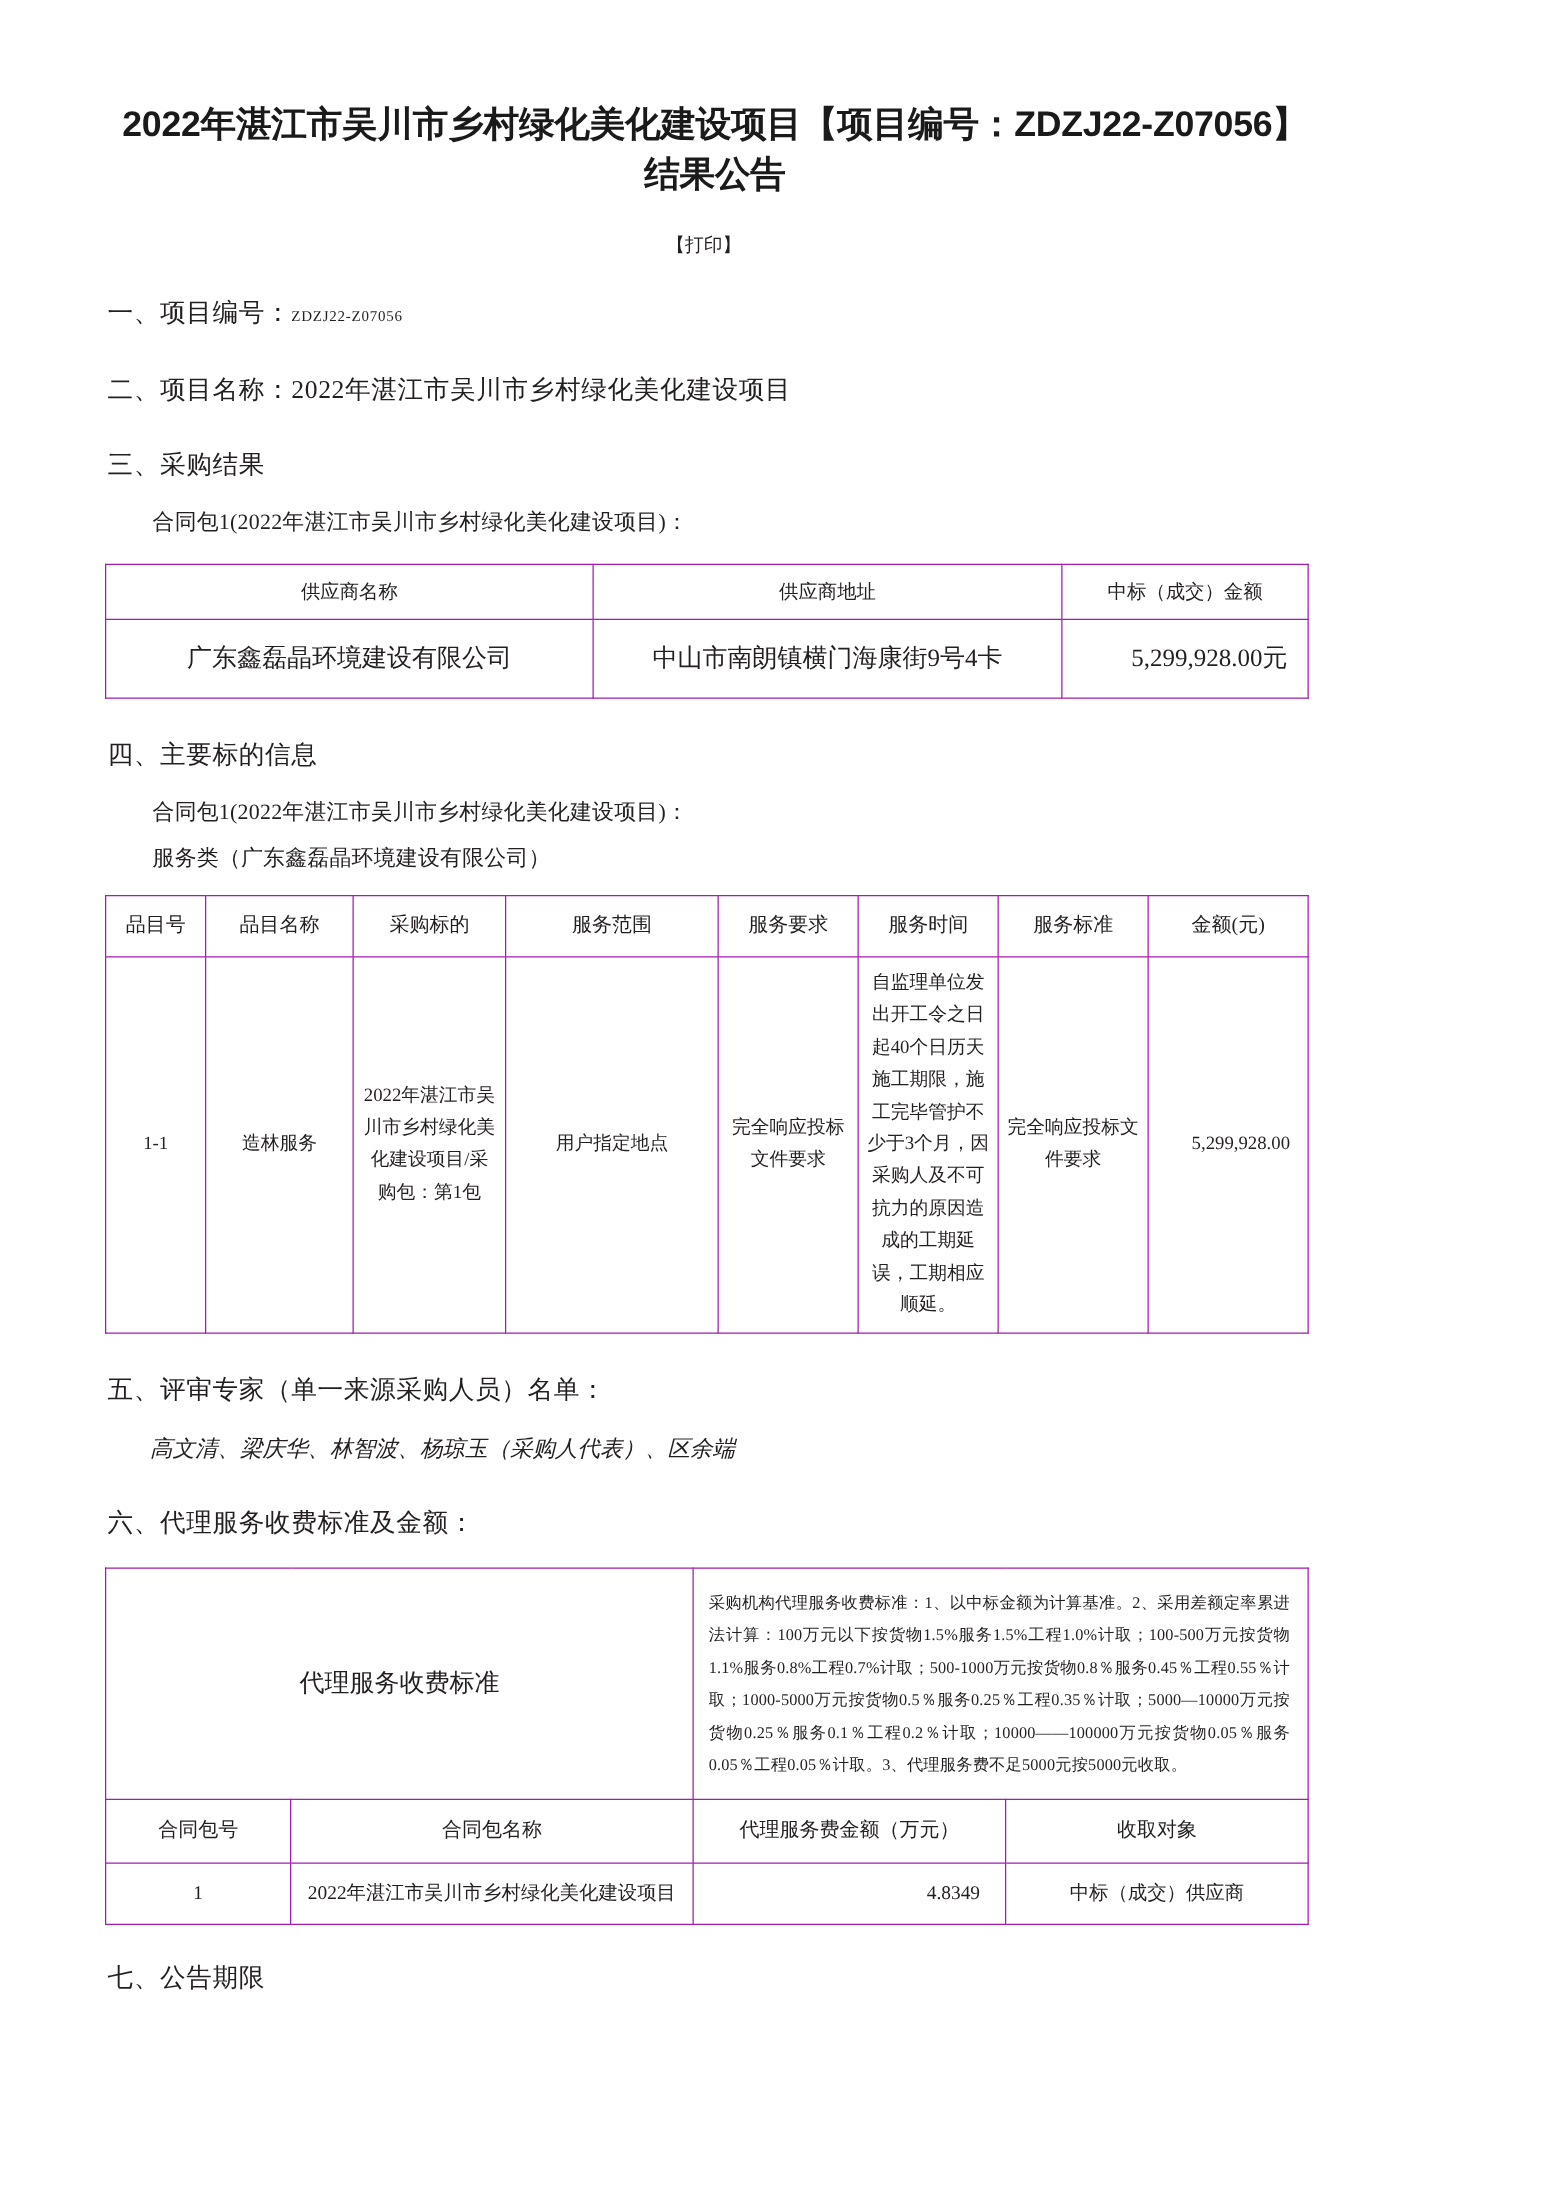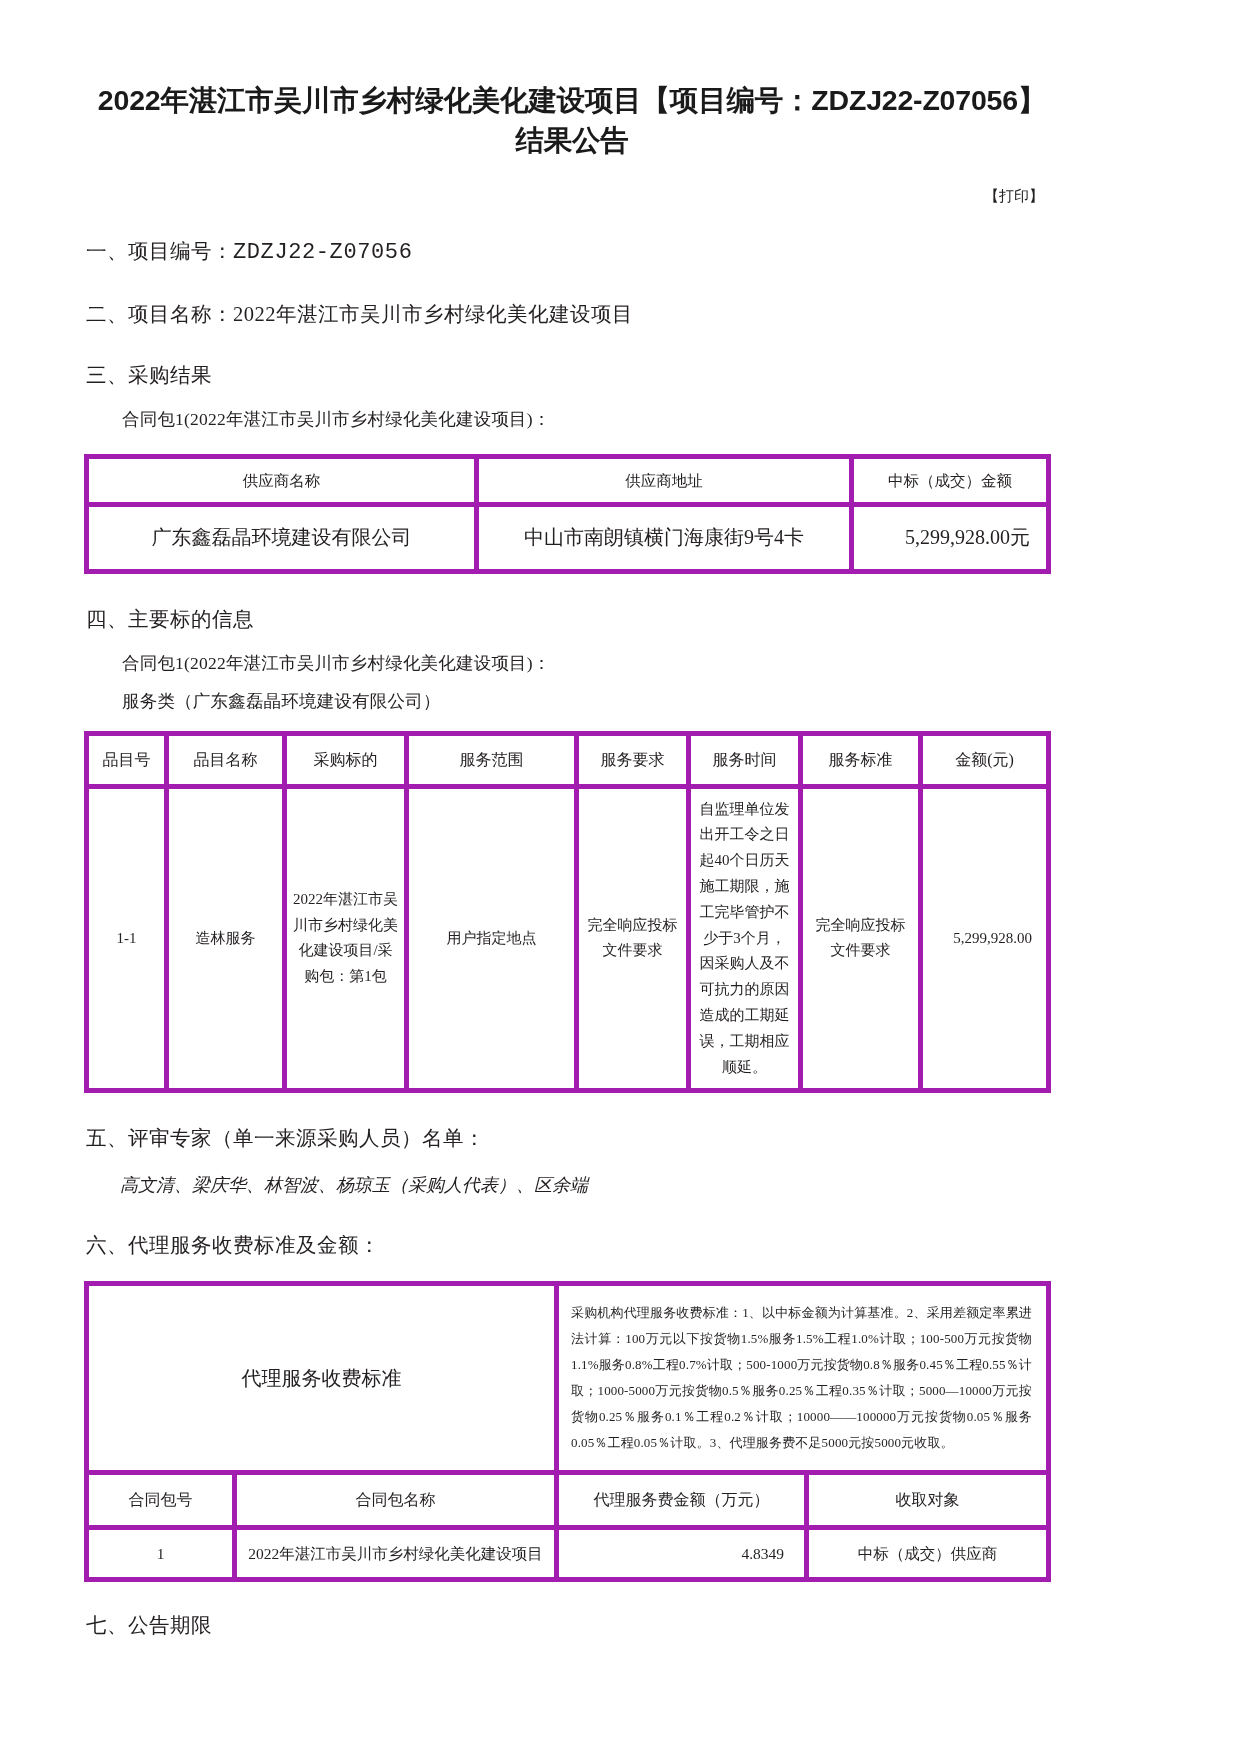--- a/index.html
+++ b/index.html
@@ -28,21 +28,21 @@
     font-family: "Liberation Sans", "DejaVu Sans", sans-serif;
     font-weight: bold;
     font-size: 28.5px;
     line-height: 1.42;
     letter-spacing: -0.2px;
     color: #1a1a1a;
     margin: 22px 0 0 0;
     padding: 0 4px;
   }
   .print-row {
-    text-align: right;
+    text-align: center;
     margin: 26px 18px 0 0;
     font-size: 15px;
     font-family: "Liberation Serif", serif;
     color: #231f20;
   }
   .print-link {
     text-decoration: none;
     color: #231f20;
     cursor: pointer;
   }
@@ -57,41 +57,41 @@
   }
   .sub-line {
     font-size: 17.5px;
     line-height: 1.55;
     margin: 16px 0 0 0;
     padding-left: 40px;
     letter-spacing: 0.2px;
   }
   .sub-line.tight { margin-top: 10px; }
   .mono-val {
-    font-family: Liberation Mono, monospace;
-    font-size: 22px;
+    font-family: Liberation Serif, serif;
+    font-size: 12px;
     letter-spacing: 0.6px;
   }
   .names-line {
     font-size: 18px;
     line-height: 1.55;
     margin: 18px 0 0 0;
     padding-left: 38px;
     font-style: italic;
   }
 
   
   table {
     border-collapse: collapse;
     width: 962px;
     margin: 18px 0 0 2px;
     table-layout: fixed;
   }
   table td, table th {
-    border: 5px solid #a21caf;
+    border: 1px solid #a21caf;
     font-weight: normal;
     font-size: 15.5px;
     line-height: 1.62;
     padding: 9px 7px;
     text-align: center;
     vertical-align: middle;
     word-wrap: break-word;
     color: #231f20;
   }
   .t-result { margin-top: 20px; }

